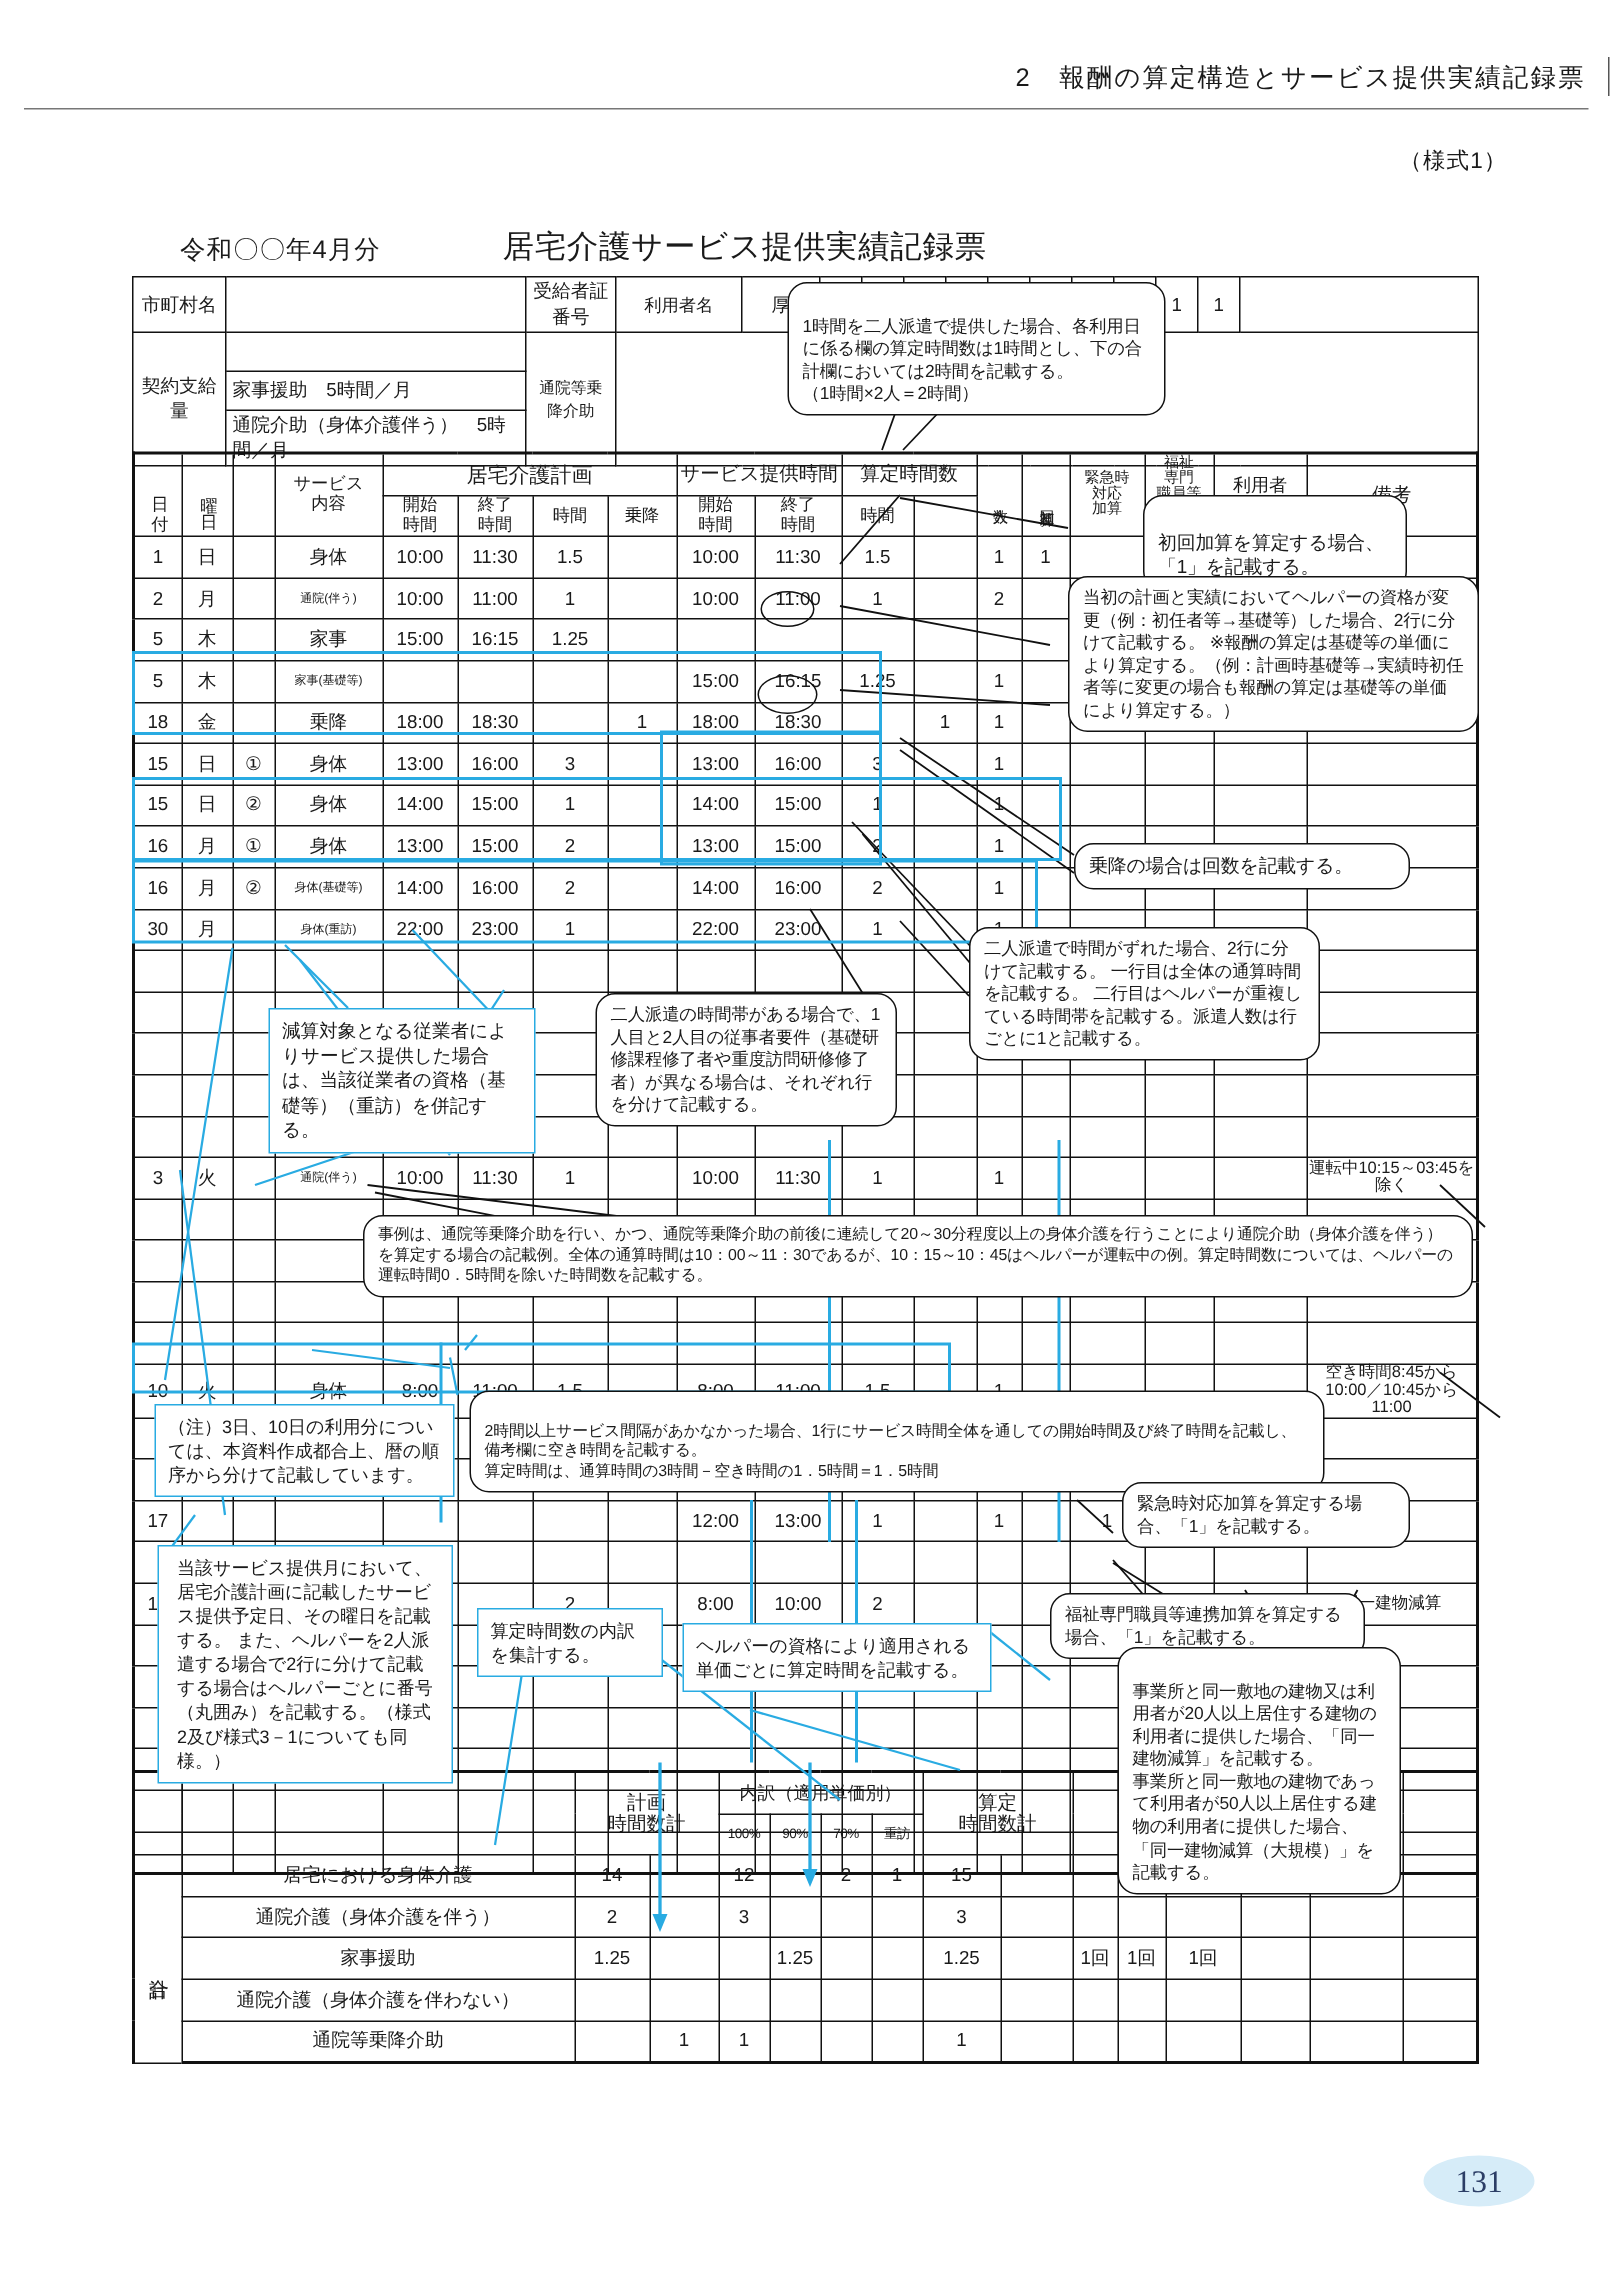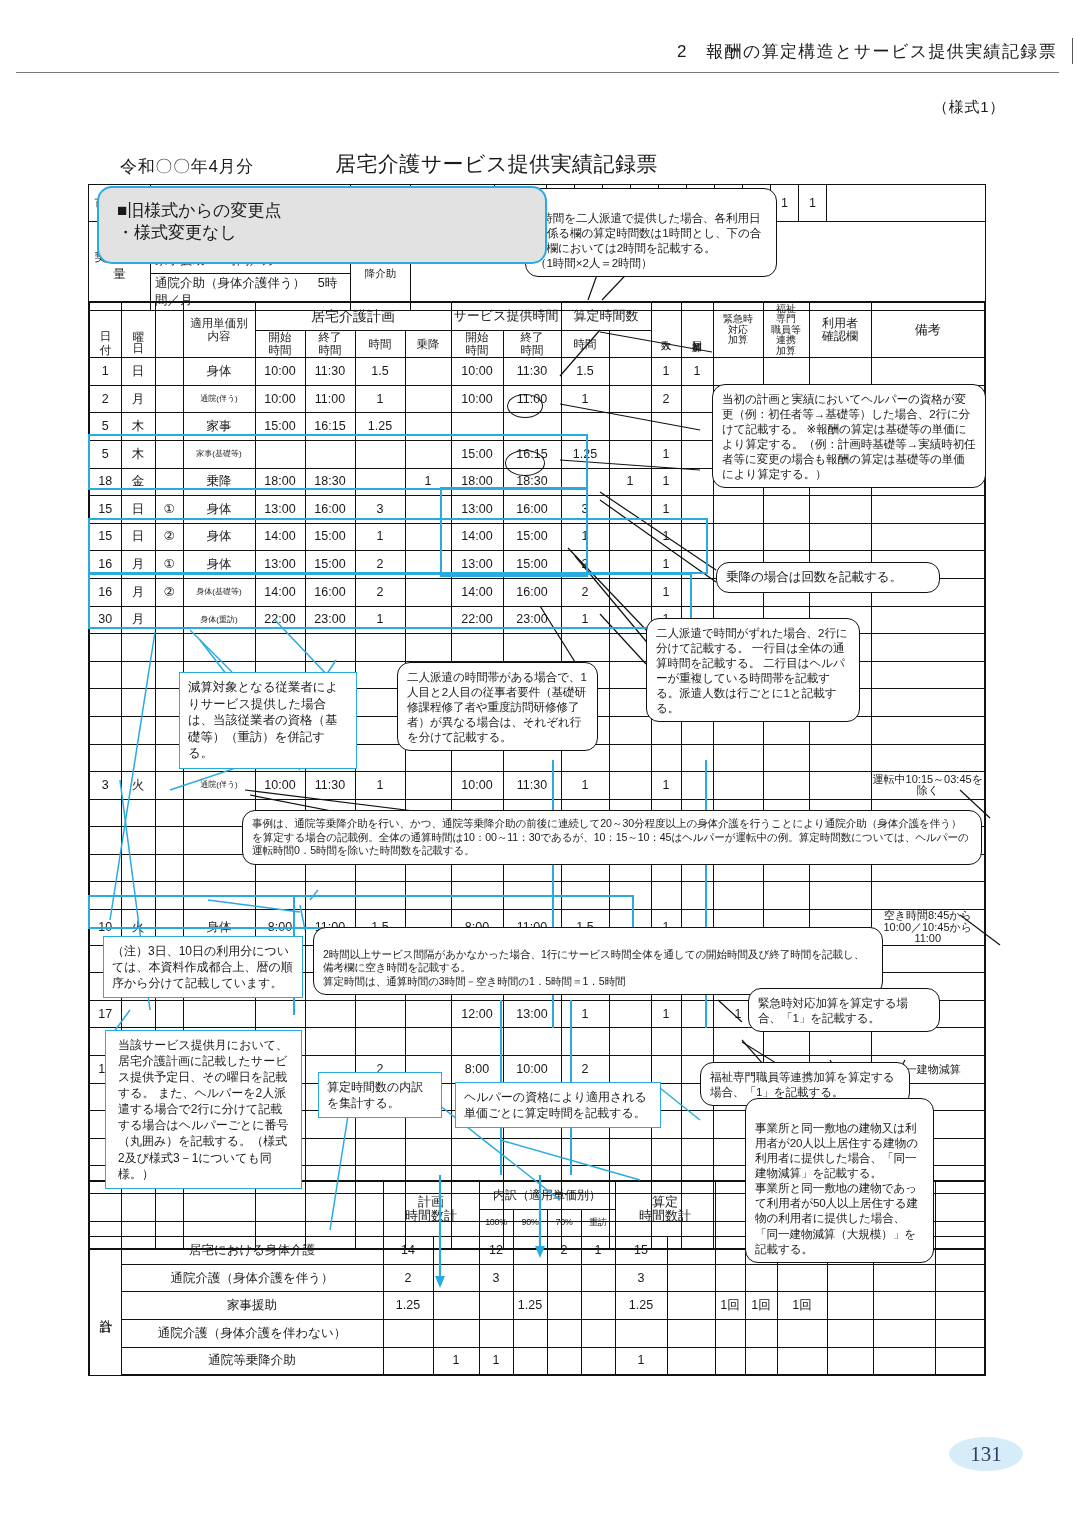--- a/index.html
+++ b/index.html
@@ -246,21 +246,21 @@
           <col>
       </colgroup>
 
       <tbody>
           <tr>
         <td class="hd thickL thickT" rowspan="2"><span class="vert">日
 付</span></td>
         <td class="hd thickT" rowspan="2"><span class="vert">曜
 日</span></td>
         <td class="hd thickT" rowspan="2"></td>
-        <td class="hd thickT" rowspan="2" style="white-space:pre-line"><span>適用単価別
+        <td class="hd thickT" rowspan="2" style="white-space:pre-line"><span>サービス
 内容</span></td>
         <td class="hd thickT" colspan="4" style="font-size:14px">居宅介護計画</td>
         <td class="hd thickT" colspan="2" style="font-size:13px">サービス提供時間</td>
         <td class="hd thickT" colspan="2" style="font-size:13px">算定時間数</td>
         <td class="hd thickT" rowspan="2"><span class="vert" style="font-size:10px">人数</span></td>
         <td class="hd thickT" rowspan="2"><span class="vert" style="font-size:10px">初回加算</span></td>
         <td class="hd thickT vhd" rowspan="2" style="white-space:pre-line"><span>緊急時
 対応
 加算</span></td>
         <td class="hd thickT vhd" rowspan="2" style="white-space:pre-line"><span>福祉
@@ -1129,41 +1129,41 @@
   <div class="hl" style="left:88px;top:895px;width:546px;height:34px;"></div>
   <div class="hl" style="left:293px;top:895px;width:1px;height:120px;border-width:0 0 0 2.2px;"></div>
   <div class="hl" style="left:552px;top:760px;width:1px;height:268px;border-width:0 0 0 2.2px;"></div>
   <div class="hl" style="left:705px;top:760px;width:1px;height:268px;border-width:0 0 0 2.2px;"></div>
   <div class="hl" style="left:500px;top:1000px;width:1px;height:175px;border-width:0 0 0 2.2px;"></div>
   <div class="hl" style="left:570px;top:1000px;width:1px;height:175px;border-width:0 0 0 2.2px;"></div>
 
   <div class="ring" style="left:507px;top:394px;width:36px;height:24px;"></div>
   <div class="ring" style="left:505px;top:450px;width:40px;height:26px;"></div>
 
-  <div class="revbox">
-    <div>■旧様式からの変更点</div>
-    <div>・様式変更なし</div>
-  </div>
 
   <div class="callout sm" style="left:525px;top:188px;width:252px;white-space:pre-line;">
     <span>1時間を二人派遣で提供した場合、各利用日に係る欄の算定時間数は1時間とし、下の合計欄においては2時間を記載する。
 （1時間×2人＝2時間）</span>
   </div>
 
+  <div class="callout" style="left:762px;top:330px;width:176px;white-space:pre-line;">
+    <span>初回加算を算定する場合、
+「1」を記載する。</span>
+  </div>
 
   <div class="callout sm" style="left:712px;top:384px;width:274px;">
     <span>当初の計画と実績においてヘルパーの資格が変更（例：初任者等→基礎等）した場合、2行に分けて記載する。
 ※報酬の算定は基礎等の単価により算定する。（例：計画時基礎等→実績時初任者等に変更の場合も報酬の算定は基礎等の単価により算定する。）</span>
   </div>
 
   <div class="callout" style="left:716px;top:562px;width:224px;">
     <span>乗降の場合は回数を記載する。</span>
   </div>
 
-  <div class="callout sm" style="left:646px;top:618px;width:214px;">
+  <div class="callout sm" style="left:646px;top:618px;width:234px;">
     <span>二人派遣で時間がずれた場合、2行に分けて記載する。
 一行目は全体の通算時間を記載する。
 二行目はヘルパーが重複している時間帯を記載する。派遣人数は行ごとに1と記載する。</span>
   </div>
 
   <div class="callout sm" style="left:397px;top:662px;width:201px;">
     <span>二人派遣の時間帯がある場合で、1人目と2人目の従事者要件（基礎研修課程修了者や重度訪問研修修了者）が異なる場合は、それぞれ行を分けて記載する。</span>
   </div>
 
   <div class="note" style="left:179px;top:672px;width:178px;">

